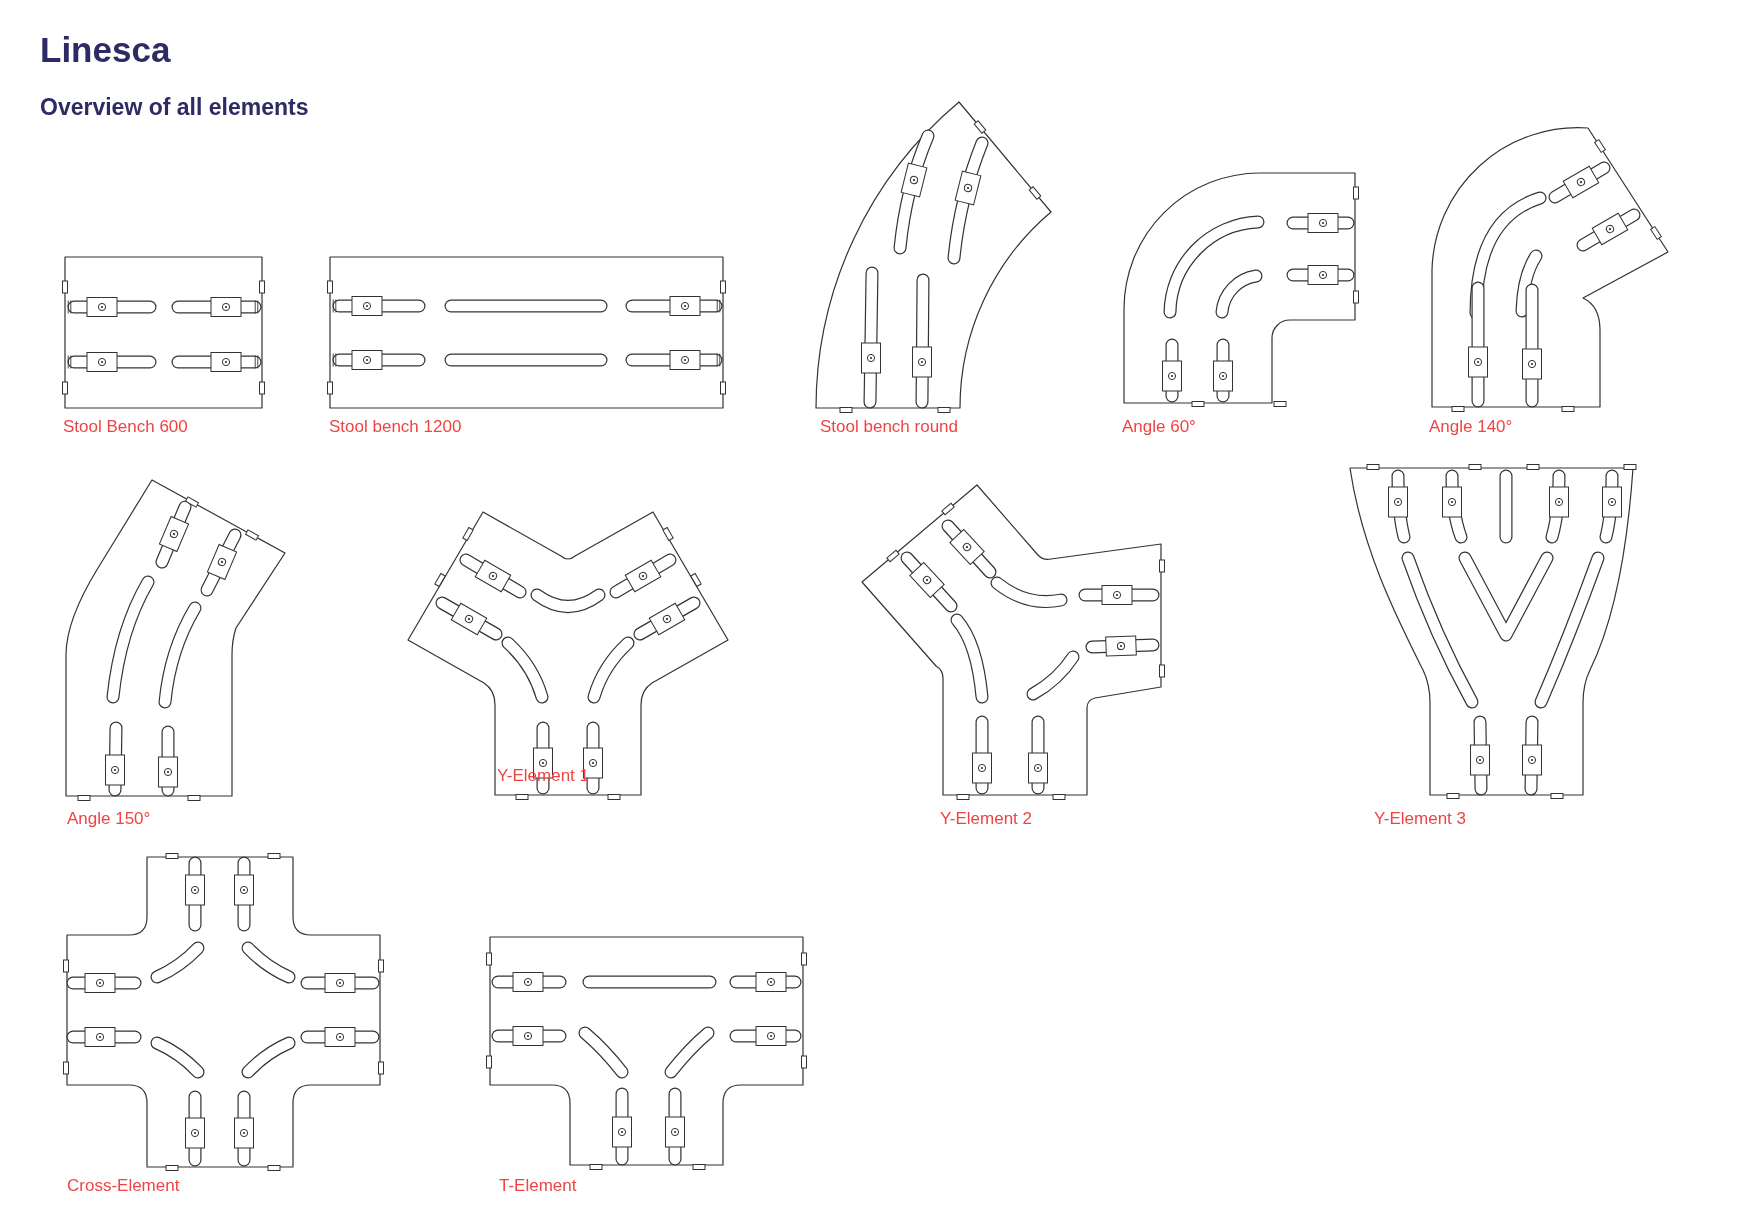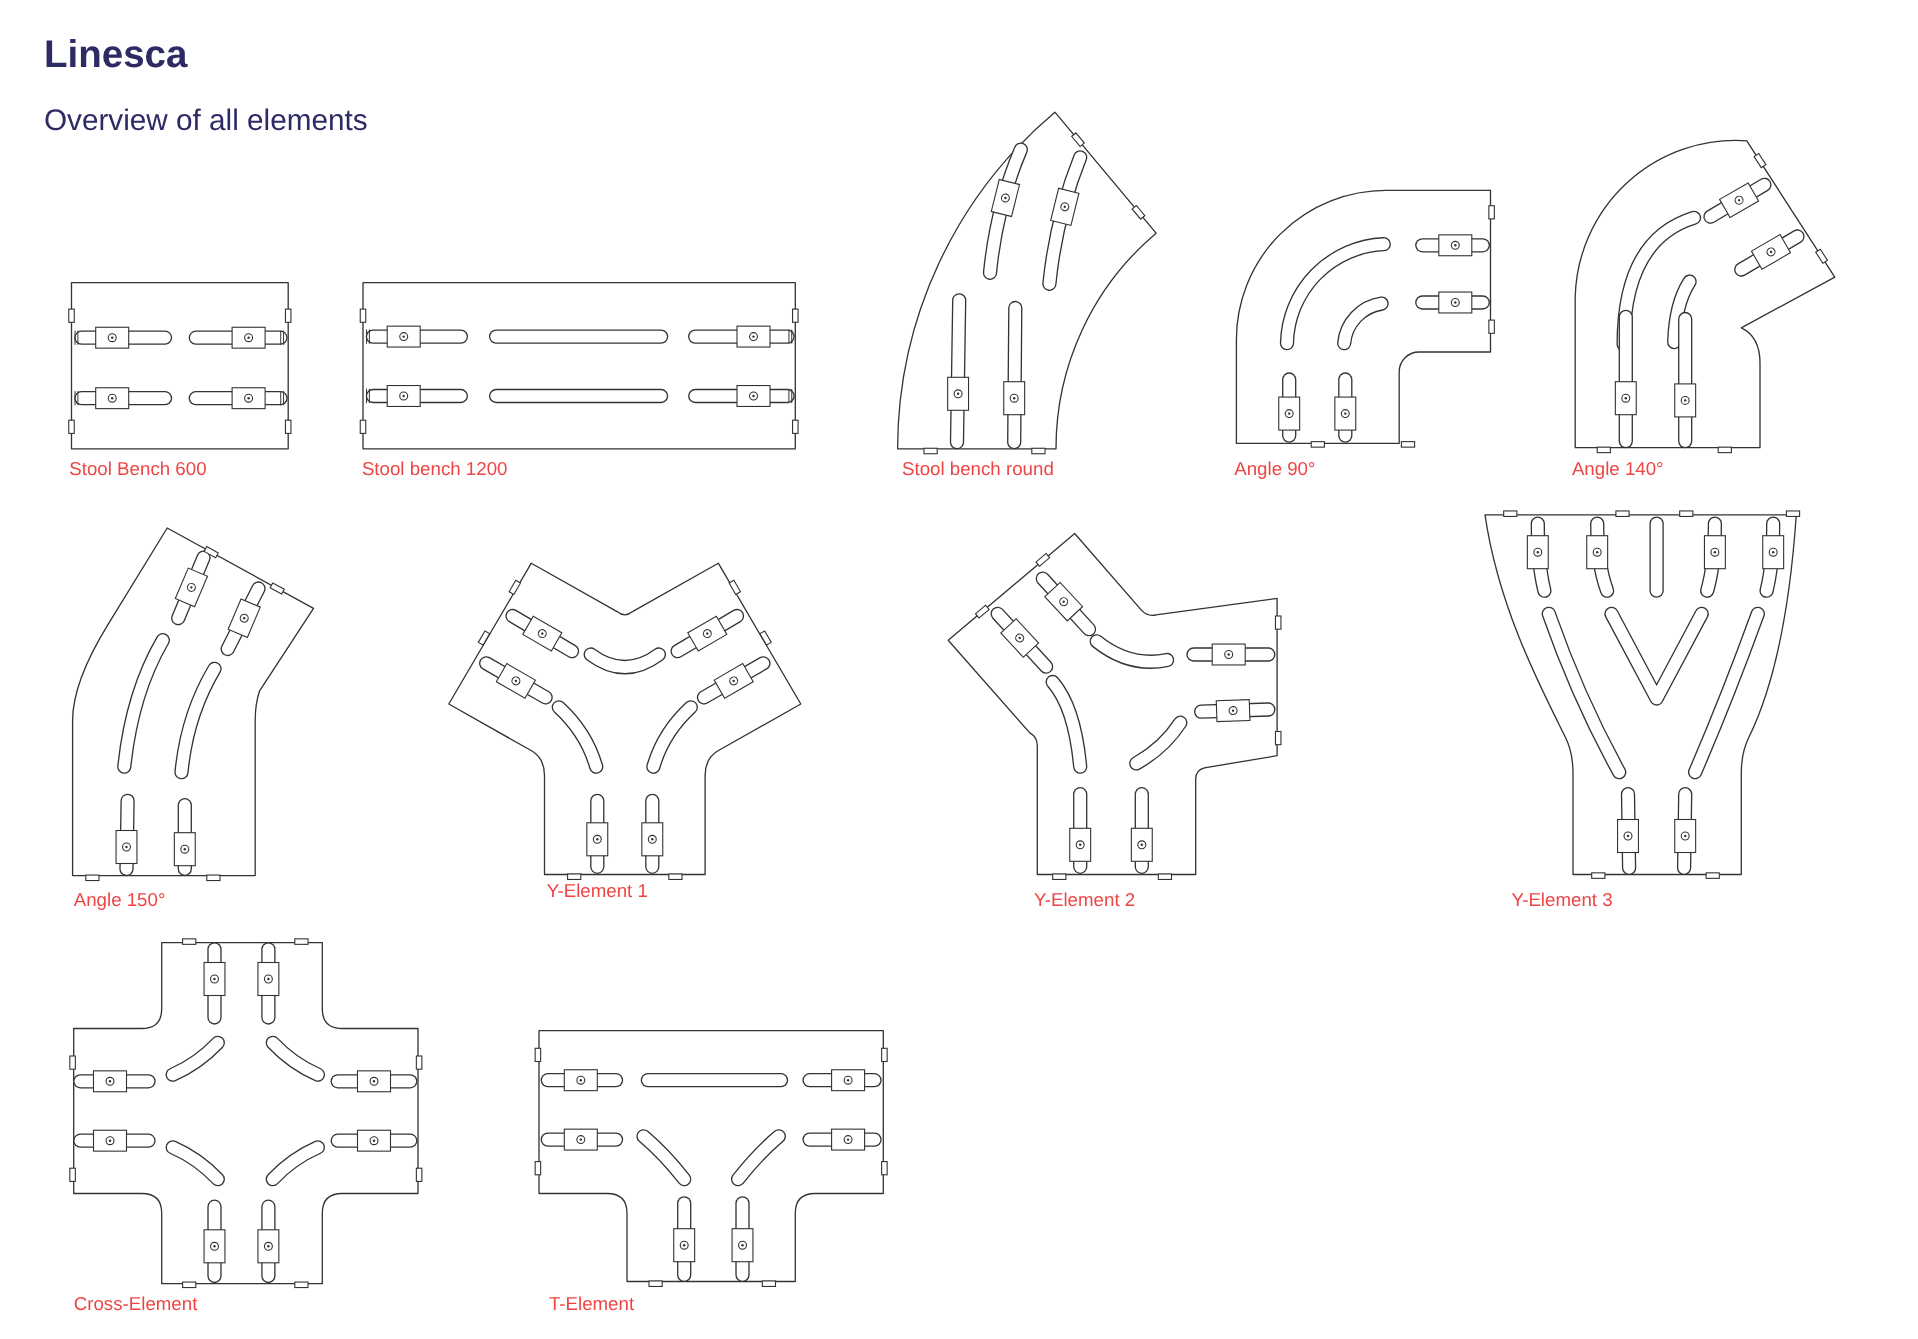--- a/index.html
+++ b/index.html
@@ -1,19 +1,19 @@
 <!DOCTYPE html>
 <html><head>
 <meta charset="utf-8">
 <style>
   html,body{margin:0;padding:0;background:#fff;}
   .page{position:relative;width:1744px;height:1217px;background:#fff;overflow:hidden;
         font-family:"Liberation Sans",sans-serif;}
   .title{position:absolute;left:40px;top:30px;font-size:35px;font-weight:bold;color:#2d2a64;margin:0;}
-  .subtitle{position:absolute;left:40px;top:94px;font-size:27px;font-weight:normal;color:#2d2a64;margin:0;}
+  .subtitle{position:absolute;left:40px;top:94px;font-size:23px;font-weight:bold;color:#2d2a64;margin:0;}
   .logo{position:absolute;top:28px;right:204px;font-size:37px;color:#2d2a64;letter-spacing:1px;white-space:nowrap;}
   .logo .b{font-weight:bold;}
   .logo .l{font-weight:normal;}
   .lbl{position:absolute;font-size:17px;color:#ef4444;white-space:nowrap;}
   svg.fig{position:absolute;overflow:visible;}
   .outline{fill:#fff;stroke:#333;stroke-width:1.2;stroke-linejoin:round;}
   .slot{fill:none;stroke:#333;stroke-width:13;stroke-linecap:round;stroke-linejoin:round;}
   .slot-inner{fill:none;stroke:#fff;stroke-width:10.6;stroke-linecap:round;stroke-linejoin:round;}
   .tick{stroke:#333;stroke-width:.9;fill:none;}
 </style>
@@ -353,22 +353,22 @@
       <use href="#tabv" transform="translate(1,130)"></use>
     <use href="#tabv" transform="translate(316,27)"></use>
       <use href="#tabv" transform="translate(316,130)"></use>
     <use href="#tabh" transform="translate(108,235)"></use>
       <use href="#tabh" transform="translate(211,235)"></use>
   </svg>
 
   <div class="lbl" style="left:63px;top:417px">Stool Bench 600</div>
   <div class="lbl" style="left:329px;top:417px">Stool bench 1200</div>
   <div class="lbl" style="left:820px;top:417px">Stool bench round</div>
-  <div class="lbl" style="left:1122px;top:417px">Angle 90°</div>
+  <div class="lbl" style="left:1122px;top:417px">Angle 60°</div>
   <div class="lbl" style="left:1429px;top:417px">Angle 140°</div>
   <div class="lbl" style="left:67px;top:809px">Angle 150°</div>
-  <div class="lbl" style="left:497px;top:800px">Y-Element 1</div>
+  <div class="lbl" style="left:497px;top:766px">Y-Element 1</div>
   <div class="lbl" style="left:940px;top:809px">Y-Element 2</div>
   <div class="lbl" style="left:1374px;top:809px">Y-Element 3</div>
   <div class="lbl" style="left:67px;top:1176px">Cross-Element</div>
   <div class="lbl" style="left:499px;top:1176px">T-Element</div>
 
 </div>
 
 </body></html>

